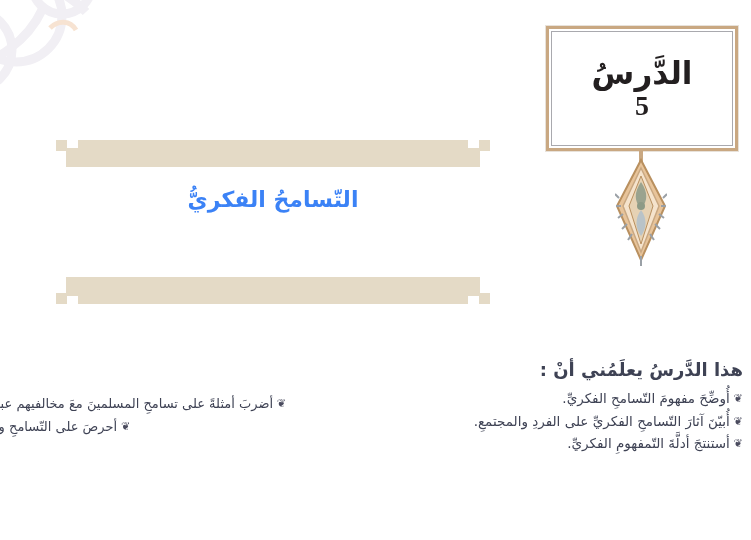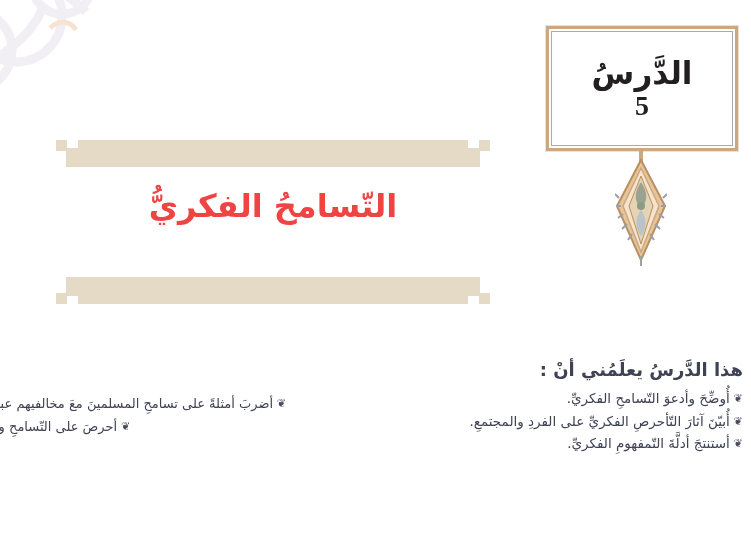--- a/index.html
+++ b/index.html
@@ -102,23 +102,23 @@
   .ribbon-bottom .tail-outer-r { right: -12px; top: 0px;  width: 12px; height: 19px; }
   .ribbon-bottom .tail-inner-r { right: -22px; top: 16px; width: 11px; height: 11px; }
 
   
   .lesson-title {
     position: absolute;
     left: 78px;
     top: 186px;
     width: 390px;
     text-align: center;
-    font-size: 32px;
-    font-weight: bold;
-    color: #ef4444;
+    font-size: 22px;
+    font-weight: bold;
+    color: #3b82f6;
     line-height: 1.3;
   }
 
   
   .objectives {
     position: absolute;
     right: 8px;
     top: 356px;
     width: 360px;
     text-align: right;
@@ -222,25 +222,25 @@
     <span class="tail tail-outer-l"></span>
     <span class="tail tail-inner-l"></span>
     <span class="tail tail-outer-r"></span>
     <span class="tail tail-inner-r"></span>
   </div>
 
   <div class="objectives">
     <div class="objectives-heading rtl">هذا الدَّرسُ يعلَمُني أنْ :</div>
 
     <div class="objective-row rtl">
-      <span class="bullet-glyph">❦</span><span>أُوضِّحَ وأدعوَ التّسامحِ الفكريِّ.</span>
-    </div>
-
-    <div class="objective-row rtl">
-      <span class="bullet-glyph">❦</span><span>أُبيّنَ آثارَ التّأحرصِ الفكريِّ على الفردِ والمجتمعِ.</span>
+      <span class="bullet-glyph">❦</span><span>أُوضِّحَ مفهومَ التّسامحِ الفكريِّ.</span>
+    </div>
+
+    <div class="objective-row rtl">
+      <span class="bullet-glyph">❦</span><span>أُبيّنَ آثارَ التّسامحِ الفكريِّ على الفردِ والمجتمعِ.</span>
     </div>
 
     <div class="objective-row rtl">
       <span class="bullet-glyph">❦</span><span>أستنتجَ أدلَّةَ التّمفهومِ الفكريِّ.</span>
     </div>
   </div>
 
   <div class="left-bullets">
     <div class="objective-row rtl">
       <span class="bullet-glyph">❦</span><span>أضربَ أمثلةً على تسامحِ المسلمينَ معَ مخالفيهم عبرَ القرونِ.</span>

